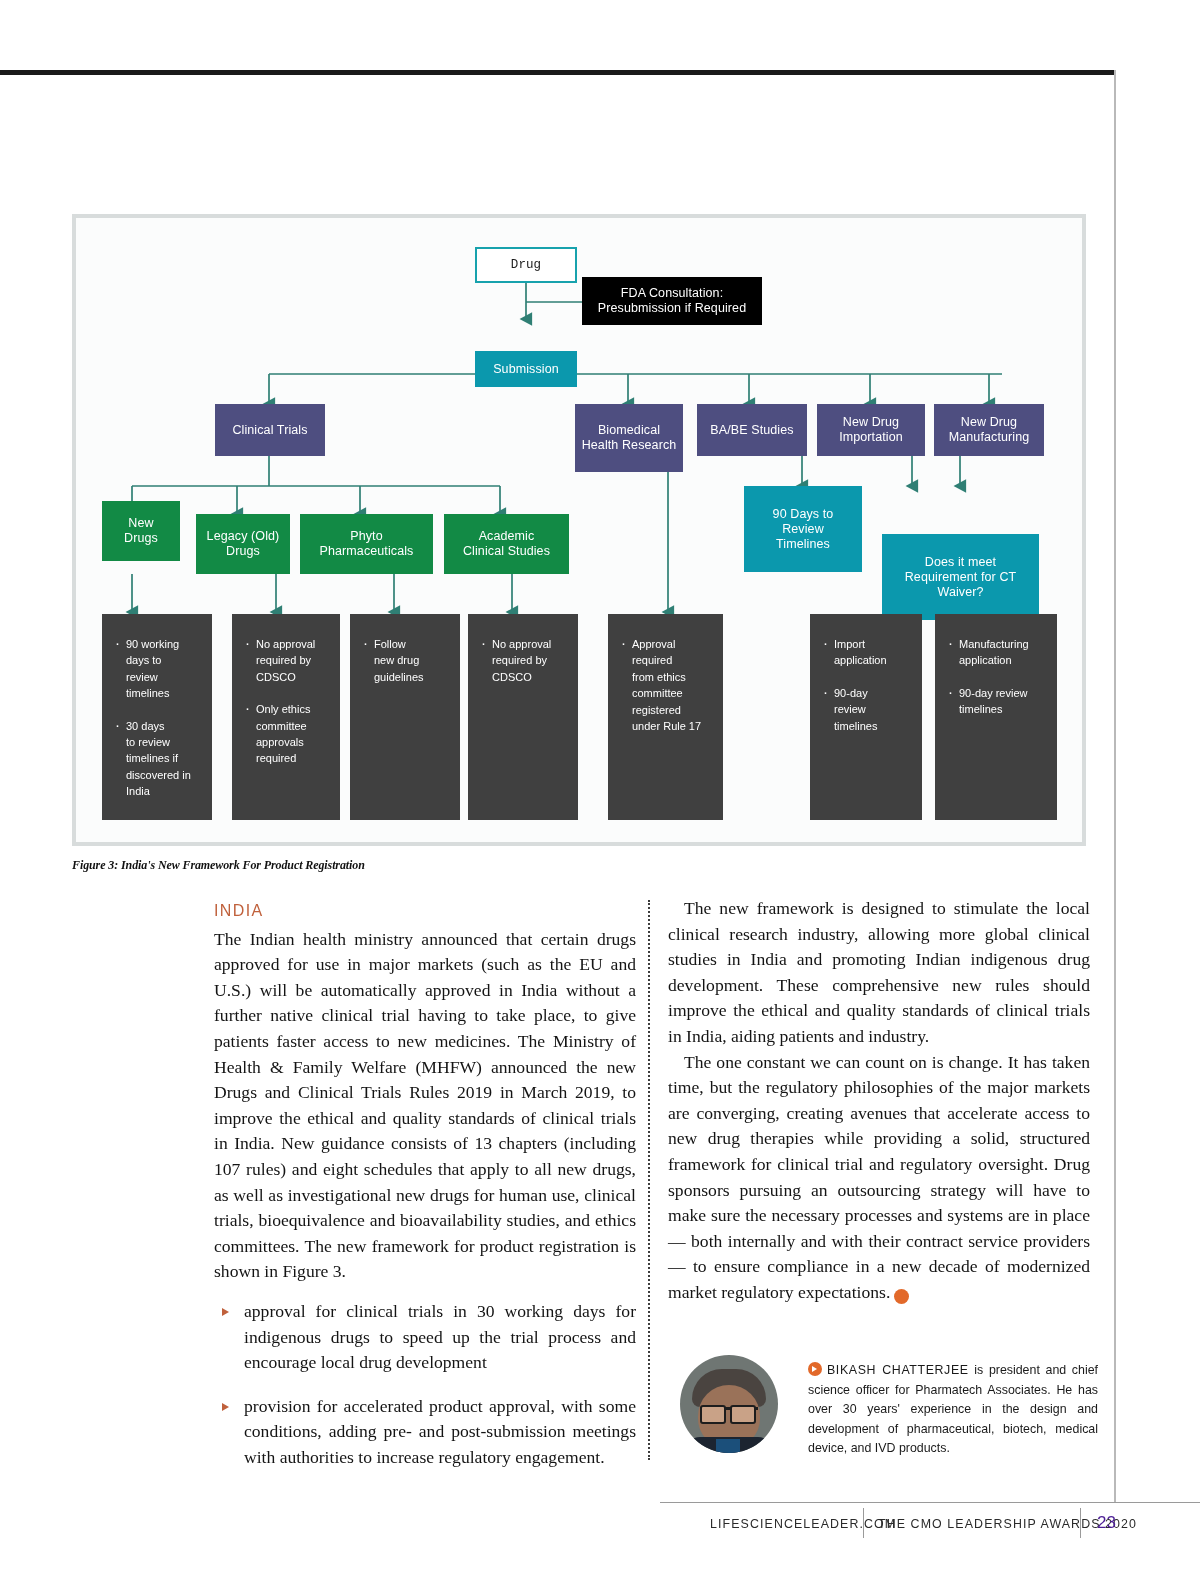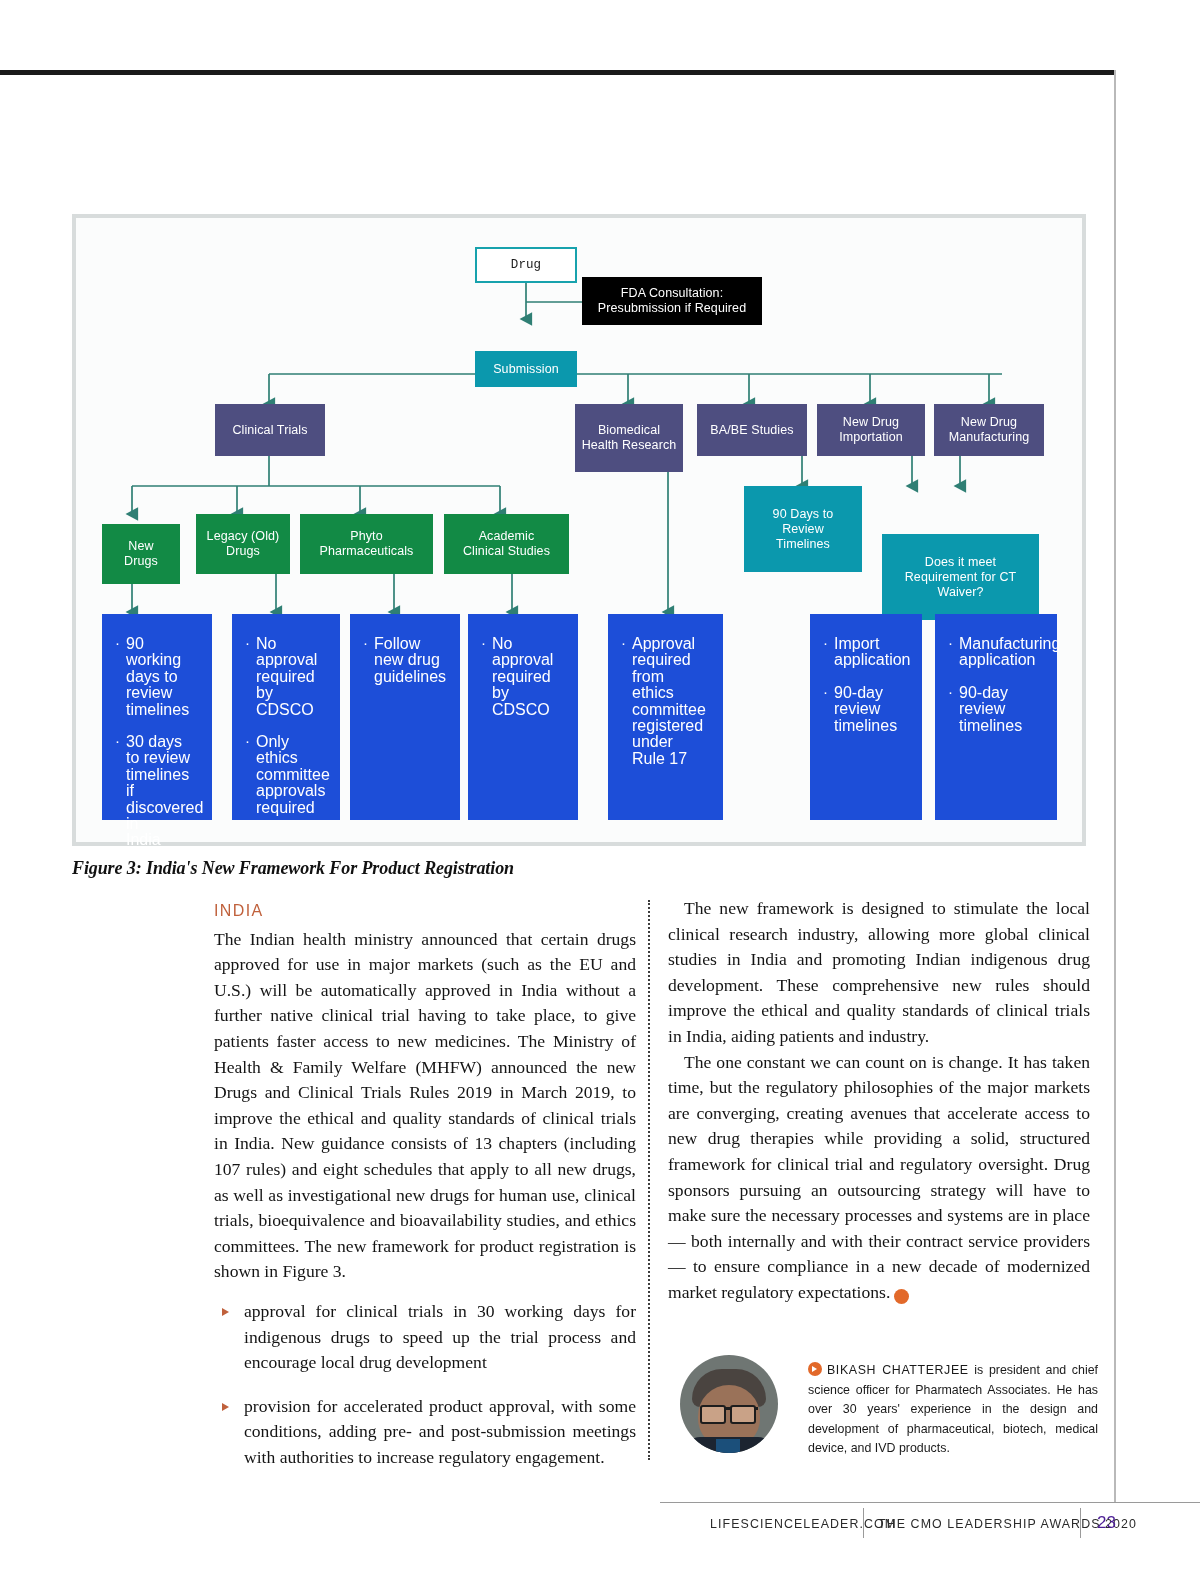--- a/index.html
+++ b/index.html
@@ -28,36 +28,36 @@
     font-family:"Liberation Sans", sans-serif;
     font-size:12.5px;line-height:15px;letter-spacing:.1px;
   }
   .node.white{background:#ffffff;border:2.5px solid #17a2ad;color:#1c1c1c;}
   .node.teal{background:#0b98ad;}
   .node.dark{background:#000000;}
   .node.purple{background:#4e4e80;}
   .node.green{background:#128a45;}
 
   .bulletbox{
-    position:absolute;box-sizing:border-box;background:#1d4ed8;color:#ffffff;
+    position:absolute;box-sizing:border-box;background:#404040;color:#ffffff;
     font-family:"Liberation Sans", sans-serif;
-    font-size:16px;line-height:16.4px;
+    font-size:11px;line-height:16.4px;
     padding:22px 14px 10px 12px;
   }
   .bulletbox ul{list-style:none;margin:0;padding:0;}
   .bulletbox li{position:relative;padding-left:12px;margin-bottom:16px;}
   .bulletbox li:last-child{margin-bottom:0;}
   .bulletbox li::before{
     content:"·";position:absolute;left:1px;top:-1px;font-size:15px;line-height:16px;
   }
 
   .fig-caption{
     position:absolute;left:72px;top:858px;
     font-family:"Liberation Serif", serif;font-weight:bold;font-style:italic;
-    font-size:18px;color:#111111;letter-spacing:-.1px;
+    font-size:12px;color:#111111;letter-spacing:-.1px;
   }
 
   
   .col{position:absolute;width:422px;font-size:17.6px;line-height:25.6px;color:#141414;text-align:justify;}
   .col-left{left:214px;top:898px;}
   .col-right{left:668px;top:896px;}
   .kicker{
     font-family:"Liberation Sans", sans-serif;
     font-size:16px;letter-spacing:1.4px;color:#c0613c;margin:0 0 3px 0;font-weight:400;
   }
@@ -203,21 +203,21 @@
   <div class="node purple" style="left:745px;top:190px;width:108px;height:52px;">
     <span style="white-space:pre-line">New Drug
 Importation</span>
   </div>
 
   <div class="node purple" style="left:862px;top:190px;width:110px;height:52px;">
     <span style="white-space:pre-line">New Drug
 Manufacturing</span>
   </div>
 
-  <div class="node green" style="left:30px;top:310px;width:78px;height:60px;">
+  <div class="node green" style="left:30px;top:287px;width:78px;height:60px;">
     <span style="white-space:pre-line">New
 Drugs</span>
   </div>
 
   <div class="node green" style="left:124px;top:300px;width:94px;height:60px;">
     <span style="white-space:pre-line">Legacy (Old)
 Drugs</span>
   </div>
 
   <div class="node green" style="left:228px;top:300px;width:133px;height:60px;">

